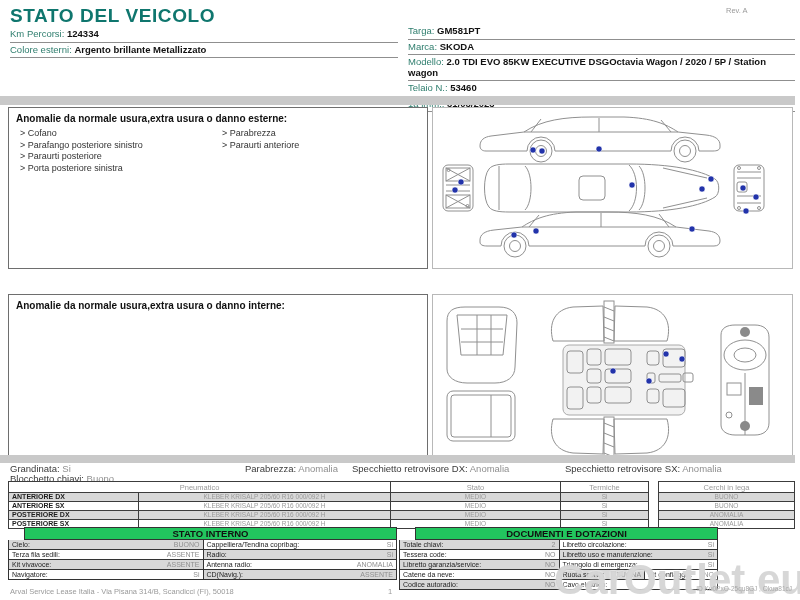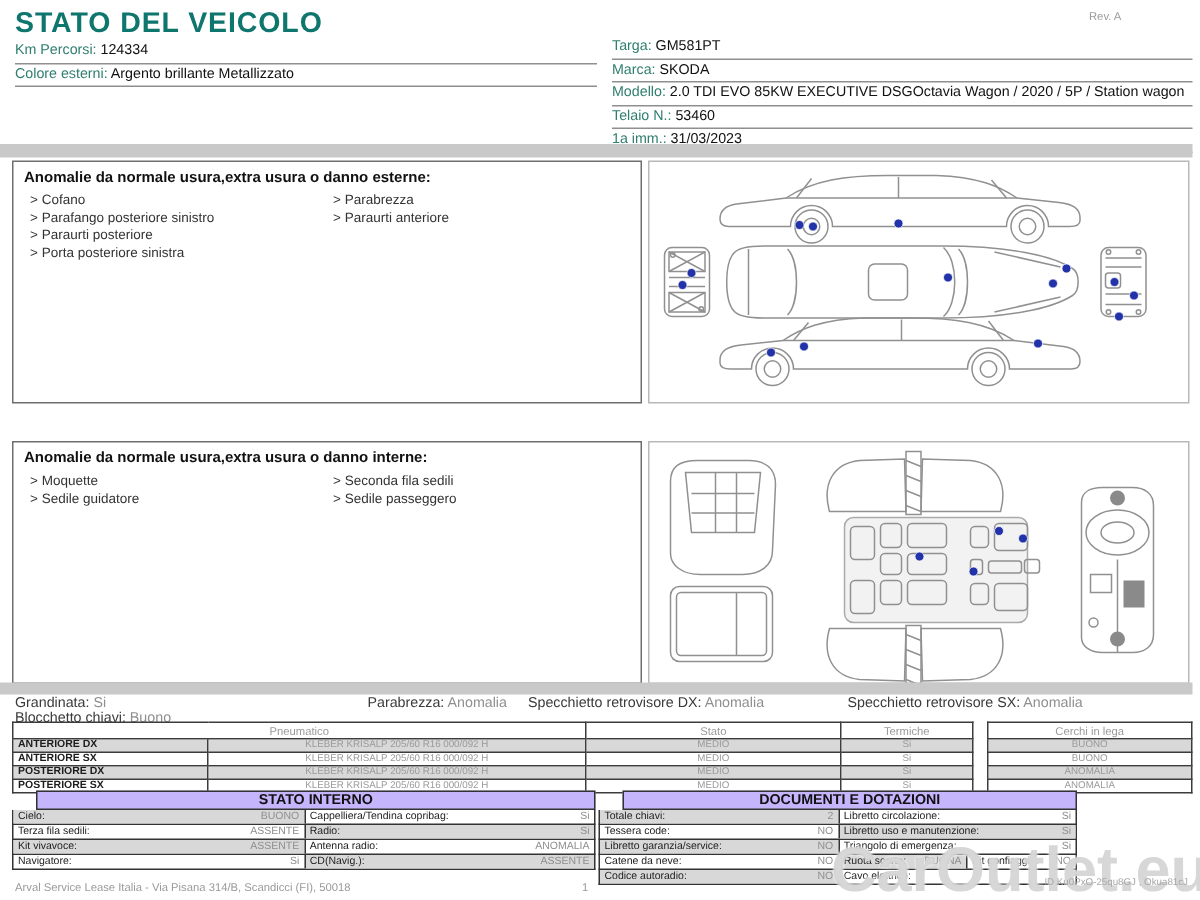--- a/index.html
+++ b/index.html
@@ -6,21 +6,21 @@
   .page{position:relative;width:800px;height:600px;background:#ffffff;overflow:hidden;
         font-family:"Liberation Sans",sans-serif;color:#111;}
   
   .title{position:absolute;left:10px;top:5px;font-size:19px;font-weight:bold;color:#0f766e;letter-spacing:.6px;}
   .rev{position:absolute;left:726px;top:6px;font-size:7.5px;color:#9a9a9a;}
   .info{position:absolute;font-size:9.5px;}
   .info-left{left:10px;top:27px;width:388px;}
   .info-right{left:408px;top:24px;width:387px;}
   .info-row{border-bottom:1px solid #8f8f8f;padding:2px 0 2px;line-height:10.5px;}
   .ilbl{color:#2f7e6e;}
-  .ival{color:#111;font-weight:normal;}
+  .ival{color:#111;font-weight:bold;}
   
   .bar{position:absolute;left:0;width:795px;background:#c9c9c9;}
   .bar1{top:96px;height:9px;}
   .bar2{top:455px;height:8px;}
   
   .panel{position:absolute;border:1px solid #6e6e6e;background:#fff;box-sizing:border-box;}
   .plist{left:8px;width:420px;}
   .pdiag{left:432px;width:361px;border-color:#b8b8b8;}
   .ext{top:107px;height:162px;}
   .int{top:294px;height:162px;}
@@ -41,21 +41,21 @@
   .cerchi{position:absolute;left:658px;top:481px;width:137px;}
   .tyres th,.cerchi th{font-size:7.5px;color:#9a9a9a;font-weight:normal;border:1px solid #3c3c3c;height:10px;padding:0;}
   .tyres td,.cerchi td{border:1px solid #3c3c3c;font-size:6.5px;height:8px;line-height:8px;padding:0 3px;
         color:#9a9a9a;text-align:center;white-space:nowrap;overflow:hidden;}
   .tyres td.pos{font-weight:bold;color:#1d1d1d;text-align:left;font-size:7px;}
   .rg{background:#d8d8d8;}
   
   .btable{position:absolute;top:527px;font-size:7px;}
   .bt-si{left:8px;width:389px;}
   .bt-doc{left:399px;width:319px;}
-  .bt-title{background:#c4b5fd;border:1px solid #333;text-align:center;font-weight:bold;font-size:9.5px;
+  .bt-title{background:#22c55e;border:1px solid #333;text-align:center;font-weight:bold;font-size:9.5px;
         height:11px;line-height:11px;color:#111;margin-left:16px;}
   .bt-row{display:flex;border-left:1px solid #333;border-right:1px solid #333;border-bottom:1px solid #333;
         height:9px;line-height:9px;}
   .bt-cell{display:flex;justify-content:space-between;padding:0 3px;overflow:hidden;white-space:nowrap;box-sizing:border-box;width:50%;}
   .bt-cell+.bt-cell{border-left:1px solid #333;}
   .bt-cell.w27{width:27%;} .bt-cell.w23{width:23%;}
   .blbl{color:#222;} .bval{color:#8f8f8f;margin-left:4px;}
   .shade{background:#d8d8d8;}
   
   .footer-co{position:absolute;left:10px;top:587px;font-size:7.5px;color:#9a9a9a;}
@@ -193,30 +193,20 @@
         <circle class="dot" cx="313" cy="103" r="3"></circle>
         <circle class="dot" cx="103" cy="123" r="3"></circle>
         <circle class="dot" cx="81" cy="127" r="3"></circle>
         <circle class="dot" cx="259" cy="121" r="3"></circle>
       </g>
     </svg>
   </div>
 
   <div class="panel plist int">
     <div class="panel-title">Anomalie da normale usura,extra usura o danno interne:</div>
-    <div class="cols">
-      <div class="col">
-        <div class="item">Moquette</div>
-        <div class="item">Sedile guidatore</div>
-      </div>
-      <div class="col">
-        <div class="item">Seconda fila sedili</div>
-        <div class="item">Sedile passeggero</div>
-      </div>
-    </div>
   </div>
 
   <div class="panel pdiag int">
     <svg width="359" height="172" viewBox="0 0 359 172">
       <g class="dline">
         <path d="M14,26 C14,16 20,12 32,12 L66,12 C78,12 84,18 84,28 L82,72 C82,82 74,88 62,88 L34,88 C22,88 14,82 14,74 Z"></path>
         <path d="M24,20 L74,20 L70,60 L28,60 Z M28,34 L70,34 M28,47 L70,47"></path>
         <path d="M44,20 L44,60 M58,20 L58,60"></path>
       </g>
       <g class="dline">

